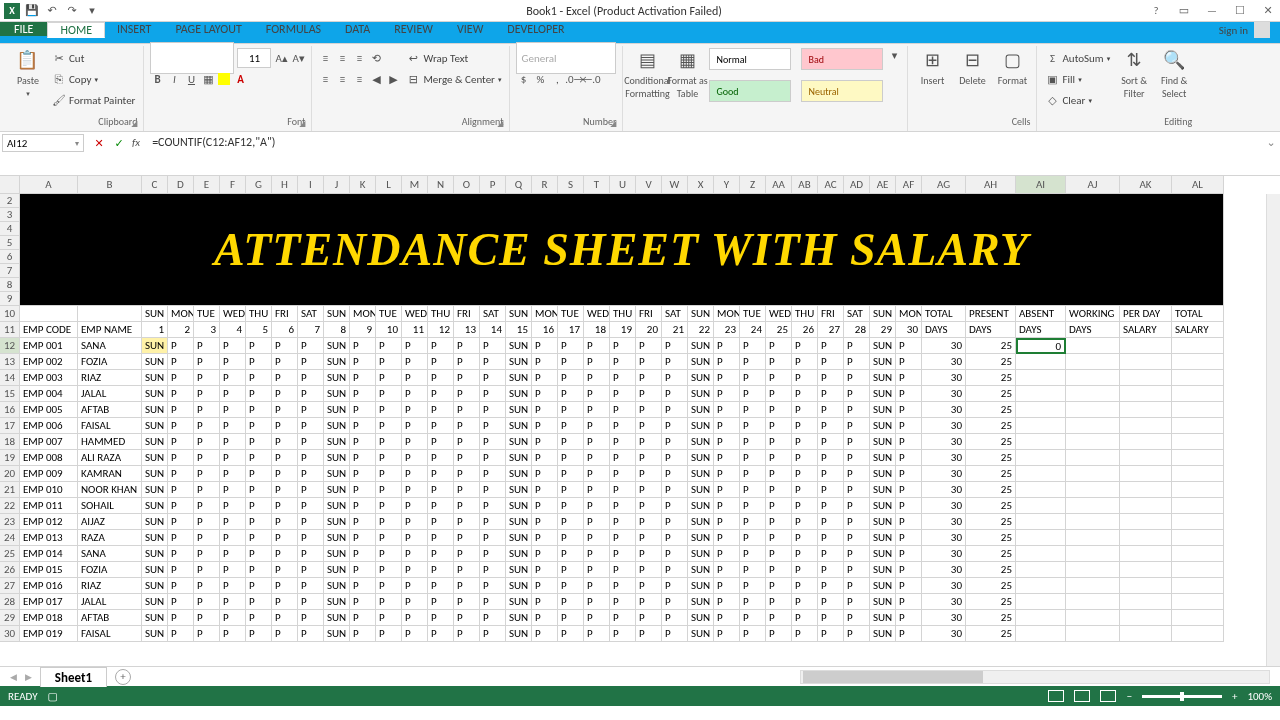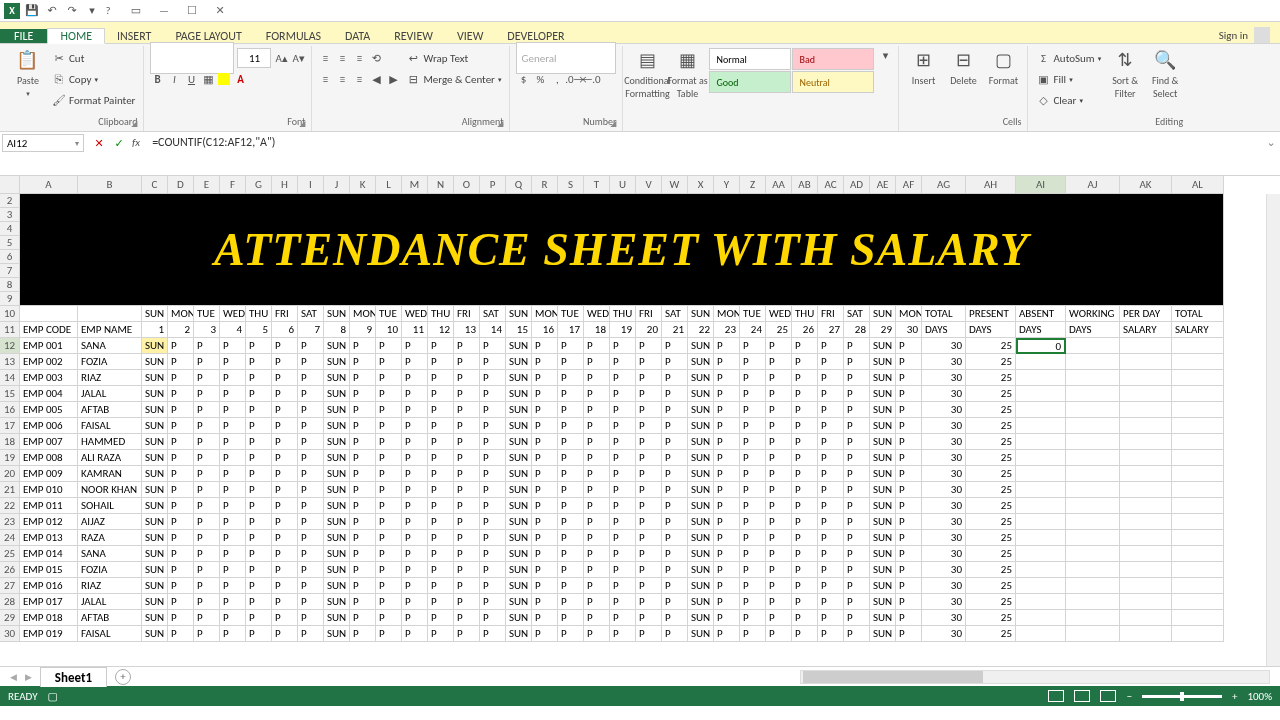--- a/index.html
+++ b/index.html
@@ -8,42 +8,42 @@
 
 .titlebar { height: 22px; background: #fff; border-bottom: 1px solid #d4d4d4; display: flex; align-items: center; padding: 0 4px; }
 .titlebar .left { display: flex; gap: 4px; align-items: center; }
 .titlebar .center { flex: 1; text-align: center; font-size: 12px; color: #333; }
 .titlebar .right { display: flex; gap: 12px; align-items: center; }
 .qat-btn { width: 16px; height: 16px; display: flex; align-items: center; justify-content: center; color: #555; }
 .excel-logo { width: 16px; height: 16px; background: #217346; color: #fff; display: flex; align-items: center; justify-content: center; font-weight: bold; font-size: 10px; }
 .win-btn { width: 16px; height: 16px; color: #666; display: flex; align-items: center; justify-content: center; }
 
 
-.ribbon-tabs { height: 22px; display: flex; align-items: flex-end; background: #fef9c3; border-bottom: 1px solid #d4d4d4; }
+.ribbon-tabs { height: 22px; display: flex; align-items: flex-start; background: #0ea5e9; border-bottom: 1px solid #d4d4d4; }
 .file-tab { background: #217346; color: #fff; padding: 0 14px; display: flex; align-items: center; font-size: 12px; }
 .tab { padding: 0 12px; display: flex; align-items: center; font-size: 12px; color: #444; text-transform: uppercase; }
 .tab.active { border: 1px solid #d4d4d4; border-bottom: 1px solid #fff; background: #fff; color: #217346; margin-bottom: -1px; }
 .signin { margin-left: auto; padding: 0 10px; font-size: 11px; color: #444; display: flex; align-items: center; }
 .avatar { width: 16px; height: 16px; background: #ddd; margin-left: 6px; }
 
 
 .ribbon { height: 88px; background: #f5f5f5; border-bottom: 1px solid #d4d4d4; display: flex; padding: 2px 4px 0 4px; }
 .group { border-right: 1px solid #ddd; padding: 2px 6px; display: flex; flex-direction: column; }
 .group-body { flex: 1; display: flex; align-items: flex-start; gap: 4px; }
 .group-label { text-align: right; font-size: 10px; color: #666; padding: 1px 0; position: relative; }
 .group-label .dialog-btn { position: absolute; right: 0; bottom: 1px; font-size: 8px; color: #888; }
 .btn-lg { width: 36px; display: flex; flex-direction: column; align-items: center; gap: 2px; font-size: 10px; color: #555; }
 .btn-lg .icon { width: 24px; height: 24px; display: flex; align-items: center; justify-content: center; font-size: 18px; }
 .stack { display: flex; flex-direction: column; gap: 1px; }
 .stack-item { display: flex; align-items: center; gap: 3px; font-size: 11px; color: #444; height: 20px; padding: 0 2px; }
 .sm-icon { width: 14px; height: 14px; display: flex; align-items: center; justify-content: center; color: #555; }
 .font-box { width: 84px; height: 32px; border: 1px solid #ccc; background: #fff; display: flex; align-items: center; padding: 0 4px; font-size: 11px; color: #aaa; }
 .size-box { width: 34px; height: 20px; border: 1px solid #ccc; background: #fff; display: flex; align-items: center; justify-content: center; font-size: 11px; }
 .row { display: flex; gap: 3px; align-items: center; height: 20px; }
-.style-gallery { display: grid; grid-template-columns: 82px 82px; grid-template-rows: 22px 22px; gap: 1px; }
+.style-gallery { display: grid; grid-template-columns: 82px 82px; grid-template-rows: 22px 22px; gap: 10px; }
 .style-cell { border: 1px solid #ccc; padding: 2px 6px; font-size: 10px; display: flex; align-items: center; }
 .style-normal { background: #fff; }
 .style-bad { background: #ffc7ce; color: #9c0006; }
 .style-good { background: #c6efce; color: #006100; }
 .style-neutral { background: #fef9c3; color: #9c6500; }
 
 
 .formula-bar { height: 44px; display: flex; border-bottom: 1px solid #d4d4d4; }
 .name-box { width: 82px; border: 1px solid #ccc; margin: 2px; display: flex; align-items: center; padding: 0 4px; height: 18px; font-size: 11px; }
 .fx-btns { display: flex; align-items: flex-start; gap: 6px; padding: 4px 6px; }
@@ -87,20 +87,21 @@
 <body>
 
 <div class="titlebar">
   <div class="left">
     <div class="excel-logo">X</div>
     <div class="qat-btn">💾</div>
     <div class="qat-btn">↶</div>
     <div class="qat-btn">↷</div>
     <div class="qat-btn">▾</div>
   </div>
+  <div class="center">Book1 - Excel (Product Activation Failed)</div>
   <div class="right">
     <div class="win-btn">?</div>
     <div class="win-btn">▭</div>
     <div class="win-btn">—</div>
     <div class="win-btn">☐</div>
     <div class="win-btn">✕</div>
   </div>
 </div>
 
 <div class="ribbon-tabs">

